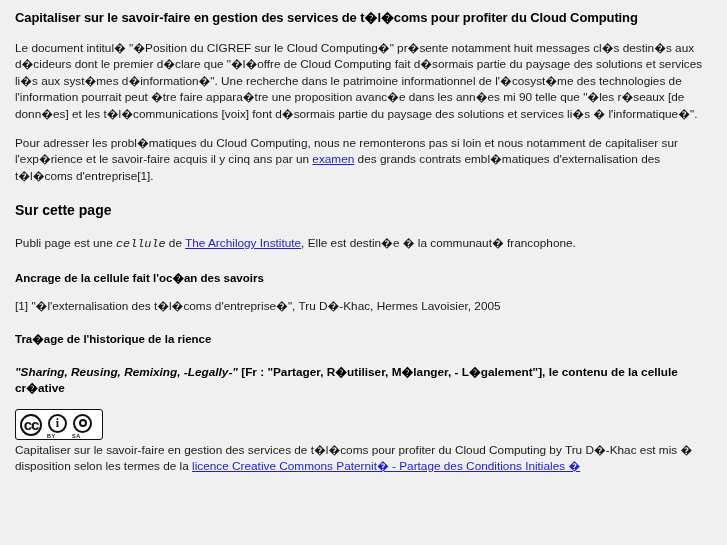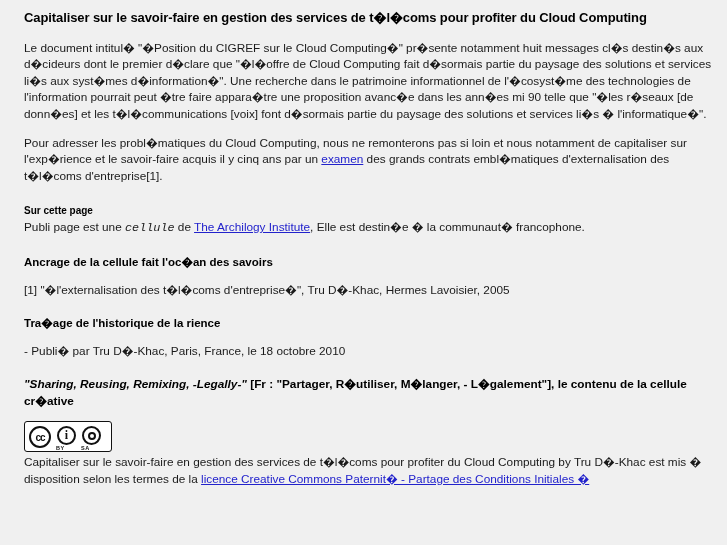--- a/index.html
+++ b/index.html
@@ -10,37 +10,37 @@
   }
   body {
     width: 727px;
     height: 545px;
     overflow: hidden;
     font-family: "Liberation Sans", sans-serif;
     color: #1a1a1a;
     -webkit-font-smoothing: none;
   }
   .page {
-    padding: 8px 8px 0 24px;
+    padding: 8px 8px 0 15px;
     box-sizing: border-box;
     width: 727px;
   }
   h1.doc-title {
     font-size: 13px;
     font-weight: bold;
     line-height: 16px;
     margin: 2px 0 14px 0;
     letter-spacing: -0.1px;
     color: #000;
   }
   h2.section-head {
-    font-size: 10px;
+    font-size: 14px;
     font-weight: bold;
     line-height: 17px;
-    margin: 18px 0 0 0;
+    margin: 18px 0 16px 0;
     color: #000;
   }
   h3.sub-head {
     font-size: 11.5px;
     font-weight: bold;
     line-height: 16px;
     margin: 17px 0 12px 0;
     color: #000;
   }
   p.para {
@@ -94,21 +94,21 @@
     display: flex;
     align-items: center;
     justify-content: center;
     font-weight: bold;
     color: #111;
   }
   .cc-badge .ring.cc {
     left: 4px;
     width: 22px;
     height: 22px;
-    font-size: 10px;
+    font-size: 15px;
     letter-spacing: -1px;
   }
   .cc-badge .ring.by {
     left: 32px;
     width: 19px;
     height: 19px;
     font-size: 12px;
     font-family: "Liberation Serif", serif;
   }
   .cc-badge .ring.sa {
@@ -156,21 +156,20 @@
   <h2 class="section-head">Sur cette page</h2>
 
   <p class="para"><span>Publi page est une </span><span class="ital">cellule</span><span> de </span><a class="link" href="#">The Archilogy Institute</a><span>, Elle est destin�e � la communaut� francophone.</span></p>
 
   <h3 class="sub-head">Ancrage de la cellule fait l'oc�an des savoirs</h3>
 
   <p class="para">[1] "�l'externalisation des t�l�coms d'entreprise�", Tru D�-Khac, Hermes Lavoisier, 2005</p>
 
   <h3 class="sub-head">Tra�age de l'historique de la rience</h3>
 
-  <p class="para">- Publi� par Tru D�-Khac, Paris, France, le 18 octobre 2010</p>
 
   <p class="bold-italic"><span class="it">"Sharing, Reusing, Remixing, -Legally-"</span><span> [Fr : "Partager, R�utiliser, M�langer, - L�galement"], le contenu de la cellule cr�ative</span></p>
 
   <div class="cc-block">
     <span class="cc-badge">
       <span class="ring cc">cc</span>
       <span class="ring by">i</span>
       <span class="ring sa">
           <span class="inner"></span>
         </span>

